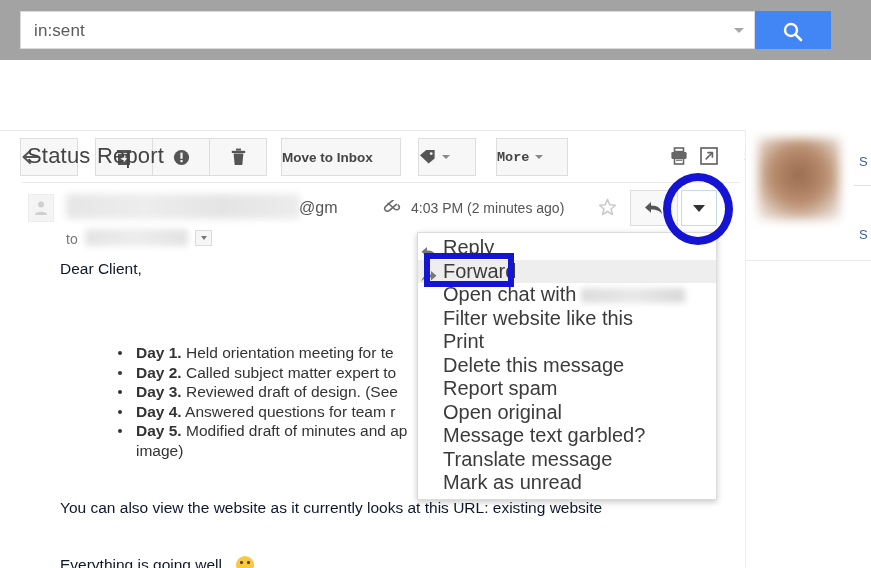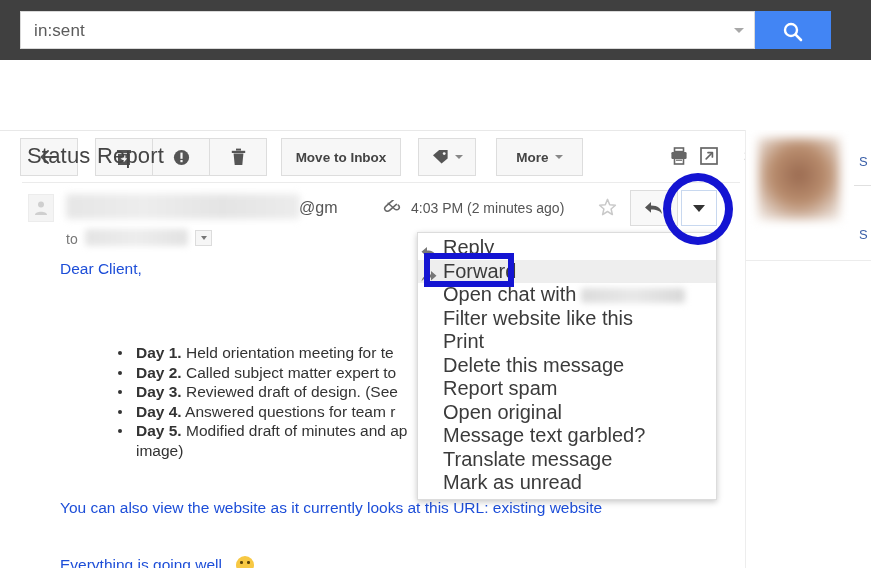--- a/index.html
+++ b/index.html
@@ -14,21 +14,21 @@
     font-family: "Liberation Sans", sans-serif;
     color: #222222;
     position: relative;
   }
 
   
   .searchbar-wrap {
     position: absolute;
     left: 0; top: 0;
     width: 871px; height: 60px;
-    background: #404040;
+    background: #a3a3a3;
   }
   .search-box {
     position: absolute;
     left: 20px; top: 11px;
     width: 735px; height: 38px;
     background: #ffffff;
     border: 1px solid #d9d9d9;
     box-sizing: border-box;
   }
   .search-input-text {
@@ -66,37 +66,36 @@
   .tb-btn {
     position: absolute;
     top: 78px;
     height: 38px;
     background: #f7f7f7;
     border: 1px solid #dddddd;
     box-sizing: border-box;
     cursor: pointer;
     display: flex;
     align-items: center;
-    justify-content: center;
   }
   .tb-back  { left: 20px;  width: 58px; }
   .tb-group { left: 95px;  width: 172px; padding: 0; }
   .tb-group .seg {
     flex: 1 1 0;
     height: 100%;
     display: flex;
     align-items: center;
     justify-content: center;
     border-right: 1px solid #dddddd;
     cursor: pointer;
   }
   .tb-group .seg:last-child { border-right: none; }
   .tb-move  { left: 281px; width: 120px; }
   .tb-label { left: 418px; width: 58px; }
-  .tb-more  { left: 496px; width: 87px; }
+  .tb-more  { left: 496px; width: 72px; font-family: Liberation Mono, monospace; }
   .tb-text {
     font-size: 13.5px;
     color: #444444;
     font-weight: bold;
   }
   .mini-caret {
     width: 0; height: 0;
     border-left: 4px solid transparent;
     border-right: 4px solid transparent;
     border-top: 4px solid #888888;
@@ -240,21 +239,21 @@
   .body-area {
     position: absolute;
     left: 0; top: 255px;
     width: 745px; height: 313px;
     overflow: hidden;
   }
   .p-line {
     position: absolute;
     left: 60px;
     font-size: 15.5px;
-    color: #1d4ed8;
+    color: #0f172a;
     white-space: nowrap;
   }
   .greet   { top: 5px; }
   .intro   { top: 40px; }
   .urlline { top: 244px; }
   .closing { top: 285px; margin-top: 12px; }
   .emoji-dot {
     display: inline-block;
     width: 18px; height: 18px;
     border-radius: 50%;

